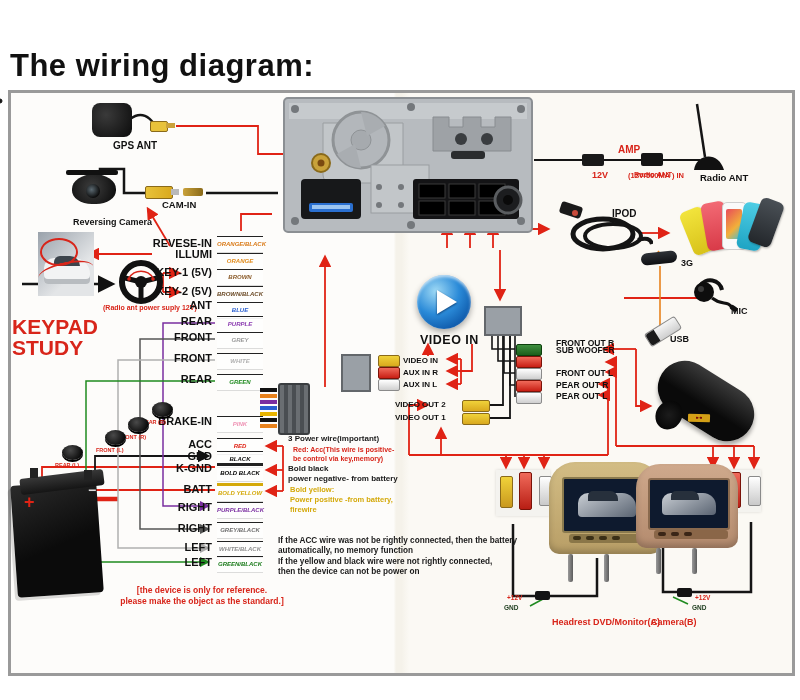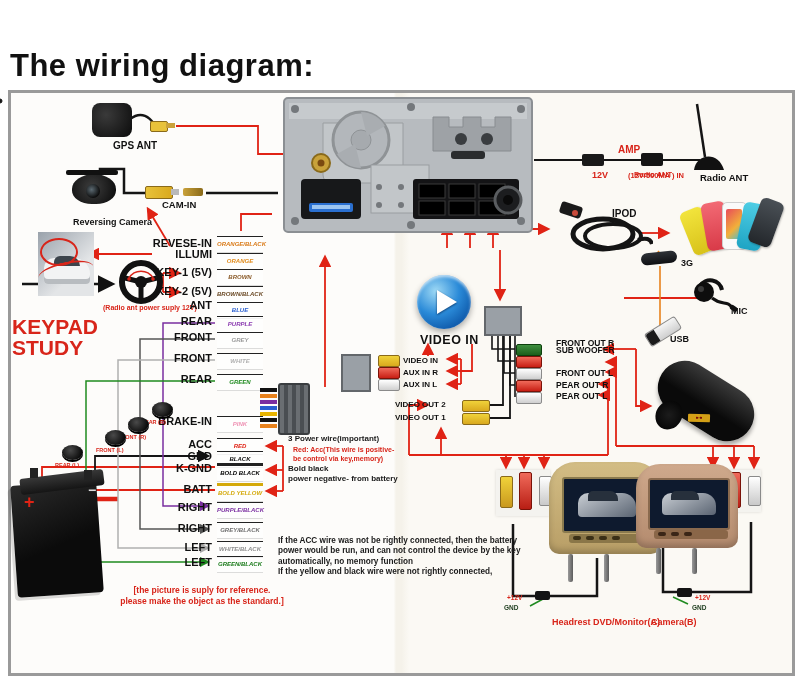--- a/index.html
+++ b/index.html
@@ -270,21 +270,21 @@
   <div class="abs spk-lbl" style="left:55px;top:462px">REAR (L)</div>
 
   <div class="abs" style="left:14px;top:483px;width:86px;height:112px;background:linear-gradient(160deg,#2a2a2a,#0b0b0b 55%);border-radius:4px;transform:rotate(-4deg);box-shadow:-3px 3px 0 #00000022;"></div>
   <div class="abs" style="left:20px;top:474px;width:84px;height:16px;background:linear-gradient(#383838,#151515);transform:rotate(-7deg);border-radius:3px;"></div>
   <div class="abs" style="left:30px;top:468px;width:8px;height:10px;background:#222;"></div>
   <div class="abs" style="left:84px;top:470px;width:8px;height:10px;background:#222;"></div>
   <div class="abs" style="left:24px;top:492px;color:#e02315;font-size:18px;font-weight:bold;">+</div>
   <div class="abs" style="left:88px;top:482px;color:#ddd;font-size:14px;font-weight:bold;">−</div>
 
   <div class="abs tinyred" style="left:112px;top:585px;width:180px;text-align:center;font-size:8.5px;">
-    <div>[the picture is suply for reference.</div>
+    <div>[the device is only for reference.</div>
     <div>please make the object as the standard.]</div>
   </div>
 
   <div class="abs" style="left:278px;top:383px;width:28px;height:48px;background:repeating-linear-gradient(90deg,#6a6e72 0 4px,#4a4e52 4px 8px);border:2px solid #3a3d40;border-radius:3px;"></div>
   <div class="abs" style="left:260px;top:388px;width:17px;height:4px;background:#111;"></div>
   <div class="abs" style="left:260px;top:394px;width:17px;height:4px;background:#e8821c;"></div>
   <div class="abs" style="left:260px;top:400px;width:17px;height:4px;background:#7a2ea0;"></div>
   <div class="abs" style="left:260px;top:406px;width:17px;height:4px;background:#2a5fd0;"></div>
   <div class="abs" style="left:260px;top:412px;width:17px;height:4px;background:#e8b400;"></div>
   <div class="abs" style="left:260px;top:418px;width:17px;height:4px;background:#111;"></div>
@@ -292,26 +292,31 @@
 
   <div class="abs note" style="left:288px;top:434px;font-size:8px;">3 Power wire(important)</div>
   <div class="abs tinyred" style="left:293px;top:445px;font-size:7px;">
     <div>Red: Acc(This wire is positive-</div>
       <div>be control via key,memory)</div>
   </div>
   <div class="abs note" style="left:288px;top:464px;font-size:8px;">
     <div>Bold black</div>
       <div>power negative- from battery</div>
   </div>
+  <div class="abs" style="left:290px;top:485px;font-size:7.5px;font-weight:bold;color:#d4a90a;line-height:1.3;">
+    <div>Bold yellow:</div>
+      <div>Power positive -from battery,</div>
+      <div>firewire</div>
+  </div>
 
   <div class="abs note" style="left:278px;top:536px;font-size:8.2px;">
     <div>If the ACC wire was not be rightly connected, then the battery</div>
-    <div>power would be run, and can not control the device by the key</div>
     <div>automatically, no memory function</div>
     <div>If the yellow and black wire were not rightly connected,</div>
+    <div>then the device can not be power on</div>
   </div>
 
   <div class="abs" style="left:417px;top:275px;width:54px;height:54px;border-radius:50%;background:radial-gradient(circle at 35% 30%,#9ed9f5,#2a8ad8 45%,#0d57a8 80%);box-shadow:0 3px 6px #00000055, inset 0 2px 3px #ffffffaa;">
     <div class="abs" style="left:20px;top:15px;width:0;height:0;border-left:20px solid #fff;border-top:12px solid transparent;border-bottom:12px solid transparent;filter:drop-shadow(0 1px 1px #0a3a70);"></div>
   </div>
   <div class="abs lbl" style="left:420px;top:333px;font-size:12.5px;letter-spacing:.5px;">VIDEO IN</div>
 
   <div class="abs" style="left:341px;top:354px;width:26px;height:34px;background:#9aa0a6;border:2px solid #63676b;"></div>
   <div class="abs rca-h" style="left:378px;top:355px;width:20px;background:linear-gradient(#f0d23a,#d9a91e);border:1px solid #8a6a1a;"></div>
   <div class="abs rca-h" style="left:378px;top:367px;width:20px;background:linear-gradient(#f06a5a,#c81e14);border:1px solid #7a1208;"></div>

